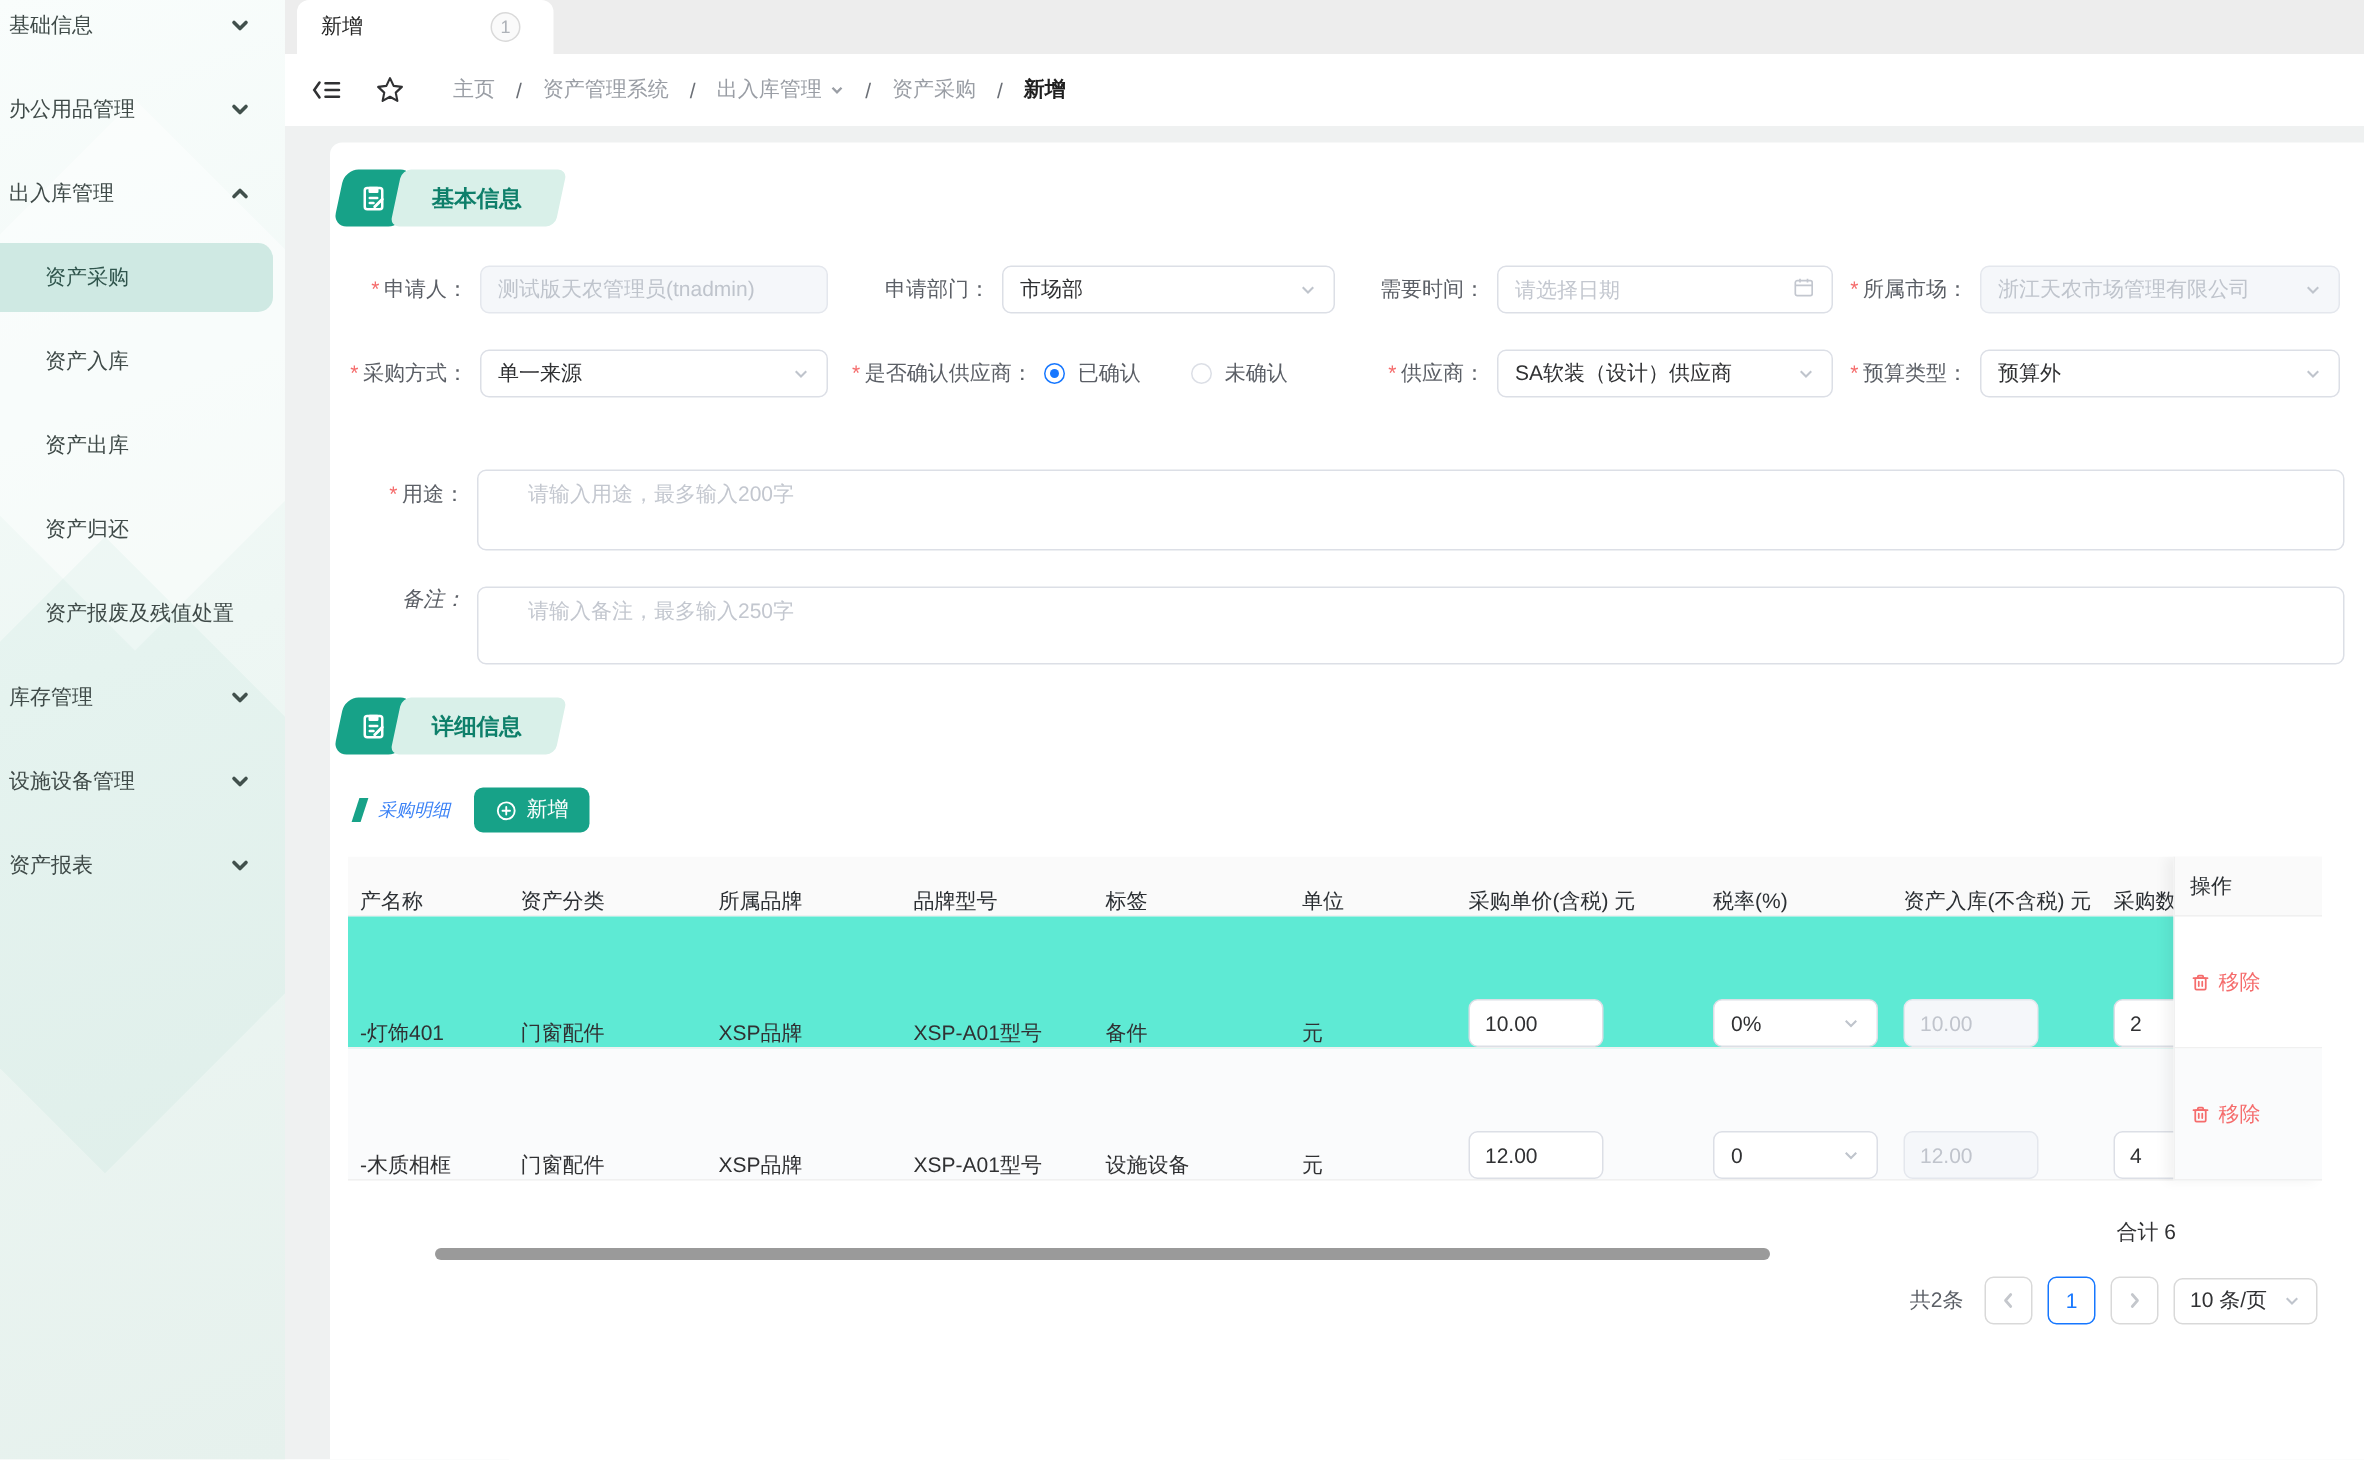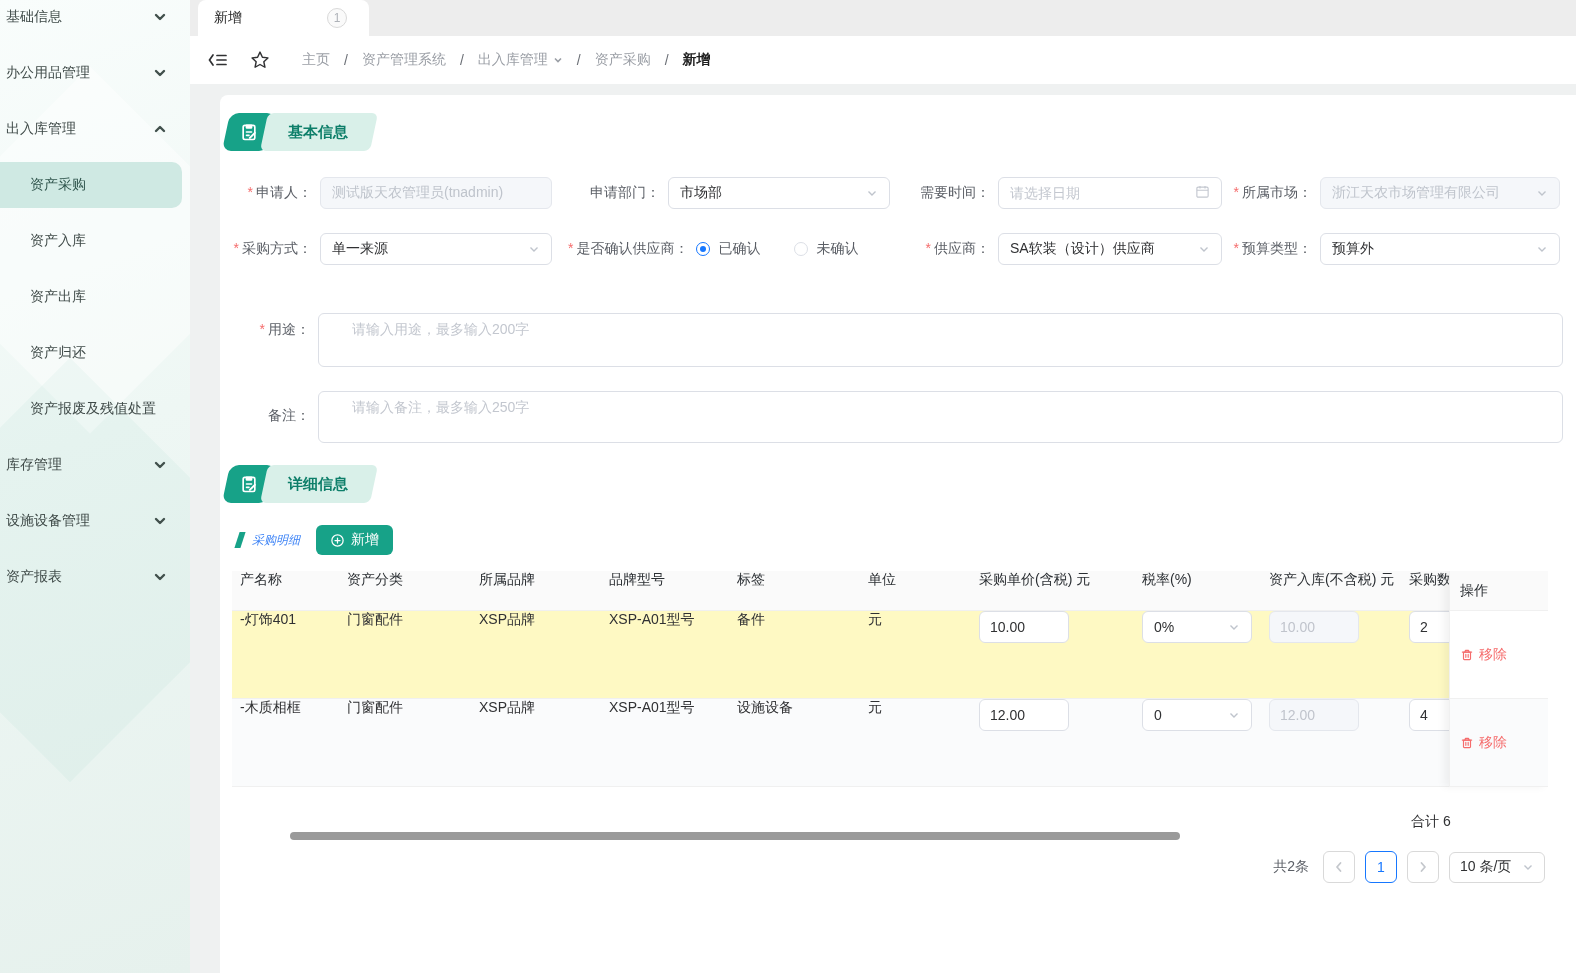--- a/index.html
+++ b/index.html
@@ -96,23 +96,23 @@
   .dmark { width:6px; height:16px; background:#17a288; transform:skewX(-18deg); margin-right:9px; }
   .dtitle { color:#3b82f6; font-weight:normal; font-style:italic; font-size:12px; }
   .add-btn { margin-left:16px; height:30px; background:#17a288; color:#fff; border:none; border-radius:6px;
     display:flex; align-items:center; gap:6px; padding:0 14px; font:inherit; cursor:pointer; }
   .add-btn svg { display:block; }
 
   
   .table-wrap { margin:16px 28px 0 12px; position:relative; }
   .t-scroll { overflow:hidden; width:100%; position:relative; }
   .t-inner { width:1319px; }
-  .t-hrow, .t-row { display:flex; align-items:flex-start; }
+  .t-hrow, .t-row { display:flex; align-items:flex-end; }
   .t-hrow { height:40px; background:#fafafa; }
-  .t-row { height:88px; border-bottom:1px solid #f0f0f0; background:#fef9c3; }
+  .t-row { height:88px; border-bottom:1px solid #f0f0f0; background:#5eead4; }
   .t-row.alt { background:#fafbfc; }
   .t-hrow { border-bottom:1px solid #f0f0f0; }
   .hc, .tc { padding:0 8px; flex:none; white-space:nowrap; overflow:hidden; }
   .hc { font-weight:500; color:#2b2f33; }
   .c0{width:107px;} .c1{width:132px;} .c2{width:130px;} .c3{width:128px;} .c4{width:131px;}
   .c5{width:111px;} .c6{width:163px;} .c7{width:127px;} .c8{width:140px;} .c9{width:150px;}
   .t-input { width:90px; height:32px; border:1px solid #dcdfe6; border-radius:6px; padding:0 10px;
     font:inherit; color:#303133; outline:none; background:#fff; }
   .t-input.disabled { background:#f5f7fa; border-color:#e4e7ed; color:#c0c4cc; width:90px; }
   .t-select { width:110px; height:32px; }
@@ -364,21 +364,21 @@
             <div></div>
 
           <div class="field span4" style="align-items:flex-start;">
             <span class="lbl lbl-w1" style="margin-top:8px;"><span class="req">*</span><span>用途：</span></span>
             <span class="ta">
               <textarea rows="2" style="height: 52px;" placeholder="请输入用途，最多输入200字"></textarea>
             </span>
           </div>
 
           <div class="field span4" style="align-items:flex-start;">
-            <span class="lbl lbl-w1" style="margin-top:16px;">备注：</span>
+            <span class="lbl lbl-w1" style="margin-top:0;font-style:italic;">备注：</span>
             <span class="ta">
               <textarea rows="2" style="height: 50px;" placeholder="请输入备注，最多输入250字"></textarea>
             </span>
           </div>
         </div>
 
         <div class="sec-header" style="margin-top:22px;">
           <span class="sec-ic-wrap">
             <svg width="20" height="20" viewBox="0 0 24 24" fill="none" stroke="#fff" stroke-width="2" stroke-linecap="round" stroke-linejoin="round">
                 <rect x="5" y="4" width="14" height="17" rx="2"></rect>

